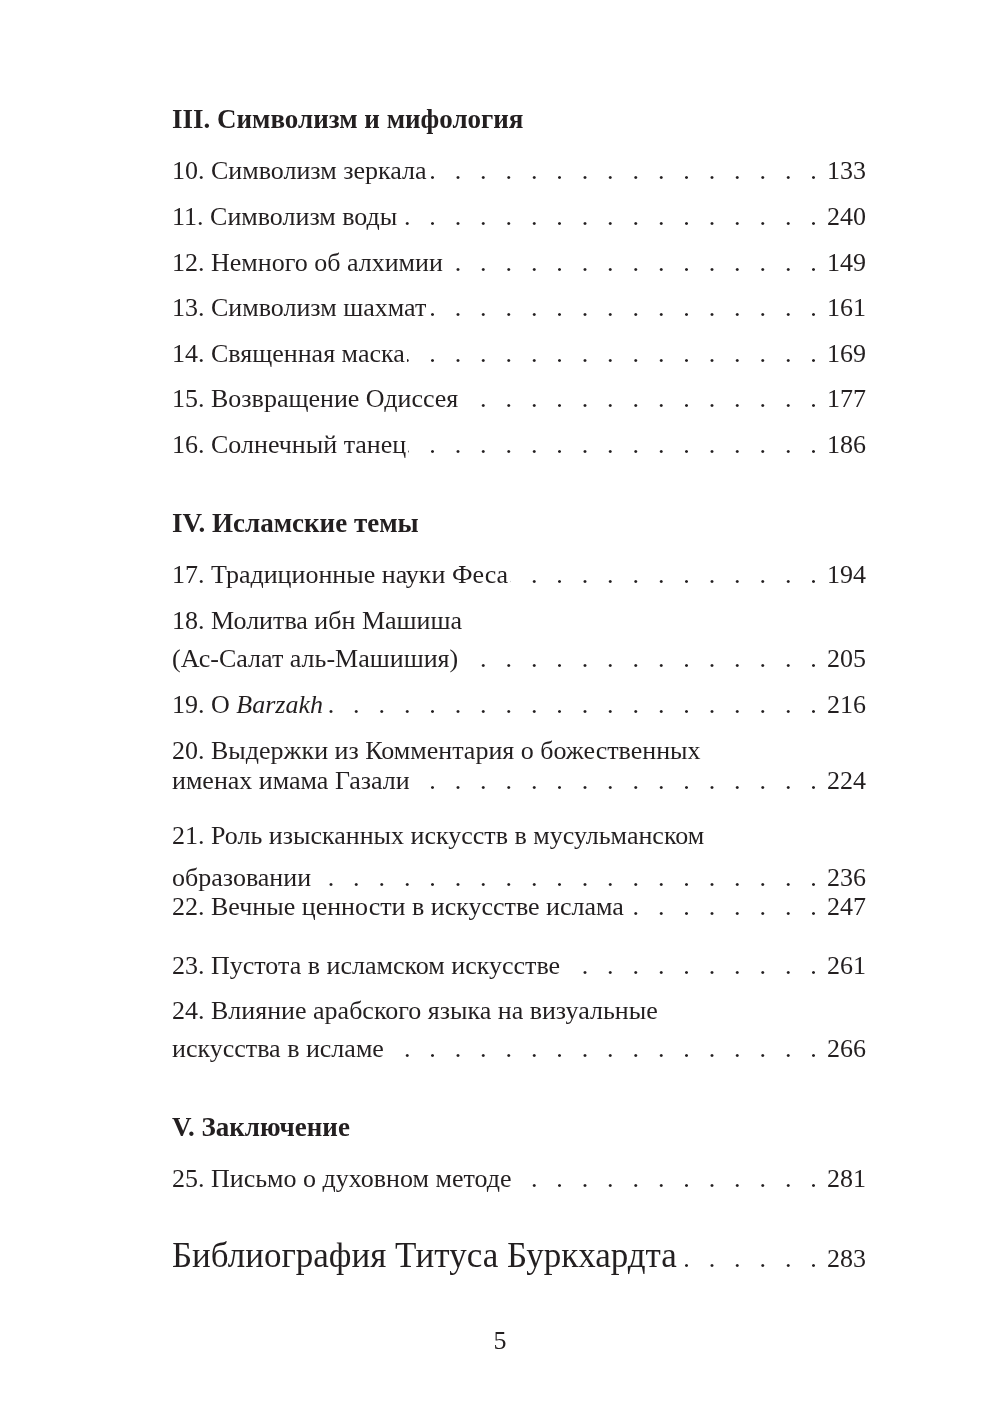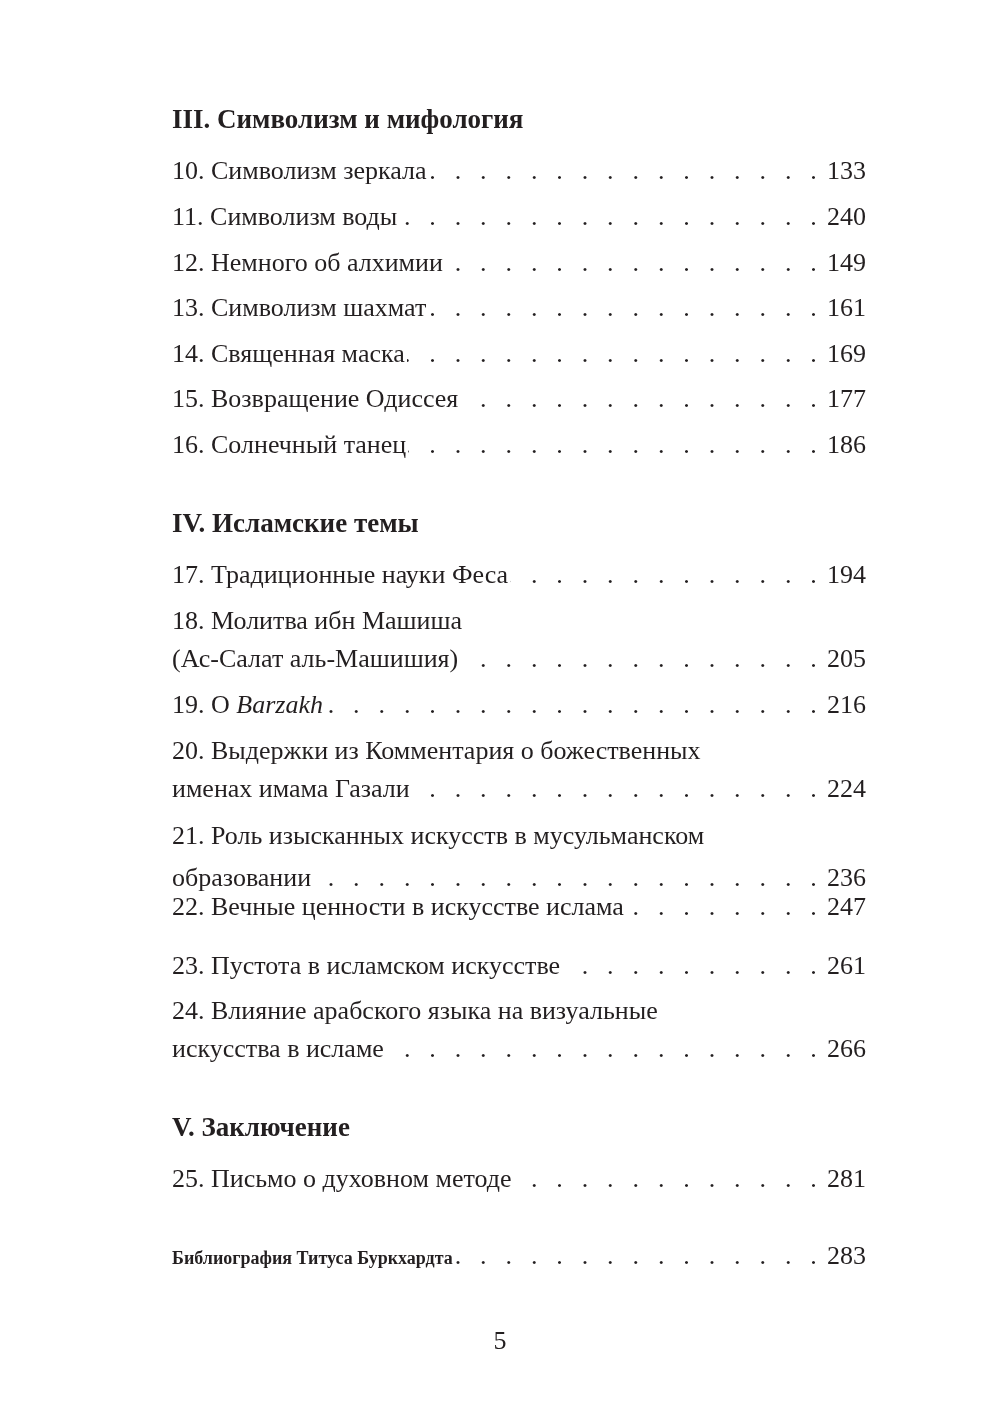--- a/index.html
+++ b/index.html
@@ -27,21 +27,21 @@
     .line {
       display: flex; align-items: baseline; width: 694px; white-space: nowrap;
     }
     .line .t { flex: 0 0 auto; text-align: center; }
     .line .dots {
       flex: 1 1 auto; overflow: hidden; white-space: nowrap;
       letter-spacing: 6.2px; margin: 0 4px 0 2px;
       text-align: right; direction: rtl;
     }
     .line .pg { flex: 0 0 auto; }
-    .bold .t { font-weight: bold; font-size: 18px; }
+    .bold .t { font-weight: normal; font-size: 35px; }
     i { font-style: italic; }
     .pagenum {
       position: absolute; top: 1326px; left: 0; width: 1000px;
       text-align: center; font-size: 26px;
     }
   </style>
 </head>
 <body>
 
 <div class="page">
@@ -122,21 +122,21 @@
       <div class="line">
           <span class="t"><span>19. О </span><i>Barzakh</i></span>
           <span class="dots">. . . . . . . . . . . . . . . . . . . . . . . . . . . . . . . . . . . . . . . . . . . . . . . . . . . . . . . . . . . . . . . .</span>
           <span class="pg">216</span>
         </div>
     </div>
     <div class="entry" style="top:736px">
       <div class="line">
           <span class="t">20. Выдержки из Комментария о божественных</span>
         </div>
-      <div class="line" style="margin-top:8px">
+      <div class="line" style="margin-top:0">
           <span class="t">именах имама Газали</span>
           <span class="dots">. . . . . . . . . . . . . . . . . . . . . . . . . . . . . . . . . . . . . . . . . . . . . . . . . . . . . . . . . . . . . . . .</span>
           <span class="pg">224</span>
         </div>
     </div>
     <div class="entry" style="top:821px">
       <div class="line">
           <span class="t">21. Роль изысканных искусств в мусульманском</span>
         </div>
       <div class="line" style="margin-top:12px">

